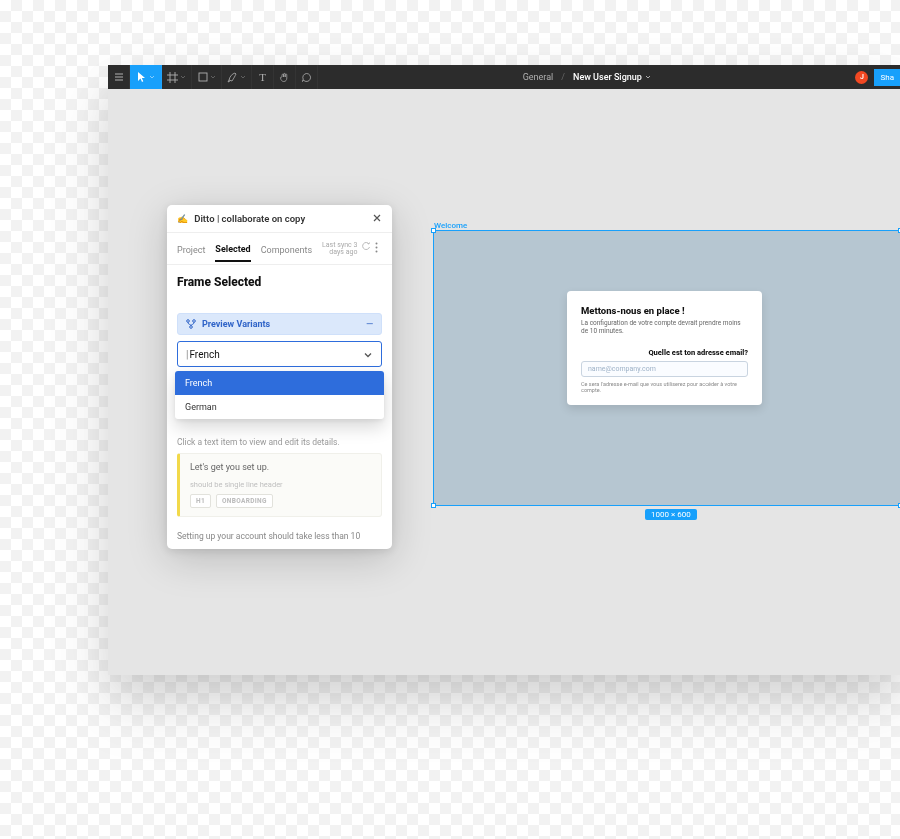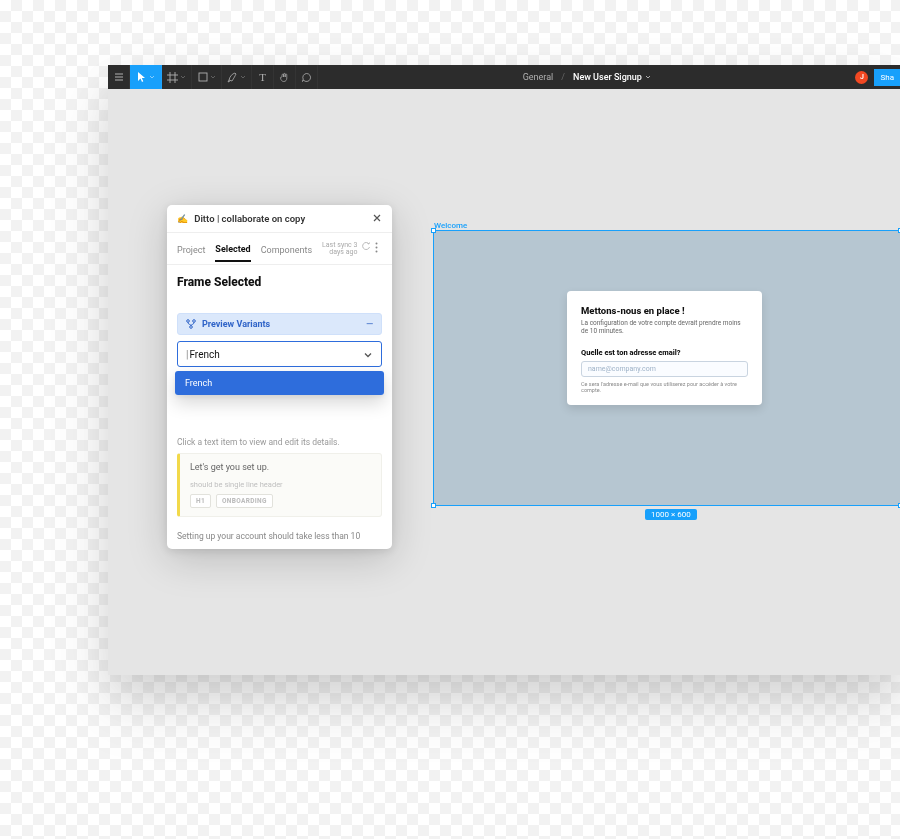--- a/index.html
+++ b/index.html
@@ -96,21 +96,21 @@
   .signup-card {
     position:absolute;
     background:#fff;
     border-radius:4px;
     padding:14px 14px 12px 14px;
     box-shadow: 0 4px 10px rgba(0,0,0,0.12);
     width: 195px;
   }
   .signup-card h3 { font-size:9.5px; font-weight:800; color:#111; }
   .signup-card .sub { font-size:6.5px; color:#666; margin-top:3px; line-height:1.3;}
-  .signup-card .q { font-size:7.5px; font-weight:800; color:#111; margin-top:12px;}
+  .signup-card .q { font-size:7.5px; font-weight:800; color:#111; margin-top:12px;text-align:right;}
   .signup-card .input {
     margin-top:4px; border:1px solid #c9d4e0; border-radius:3px; height:16px;
     font-size:7px; color:#9fb3c8; padding:0 6px; display:flex; align-items:center;
     background:#fafcff;
   }
   .signup-card .hint { font-size:5.5px; color:#8a8a8a; margin-top:4px;}
   .signup-card .cta-row { display:flex; justify-content:flex-end; margin-top:14px;}
   .signup-card .cta {
     background:#1b6ddf; color:#fff; font-size:7.5px; font-weight:700;
     padding:5px 10px; border-radius:3px;
@@ -367,20 +367,21 @@
             <span style="color:#888; margin-right:1px;">|</span>
             <span>French</span>
             <span class="chev">
               <svg width="10" height="6" viewBox="0 0 10 6">
                   <path d="M2 1.5 L5 4.5 L8 1.5" stroke="#555" stroke-width="1.3" fill="none"></path>
                 </svg>
             </span>
           </div>
           <div class="dropdown">
             <div class="dd-item active">French</div>
+            <div class="dd-item">German</div>
           </div>
         </div>
 
         <div class="peek-count">6</div>
 
         <div class="hint-text">Click a text item to view and edit its details.</div>
 
         <div class="copy-card">
           <div class="variant-line">Let's get you set up.</div>
           <div class="sub-line">should be single line header</div>

